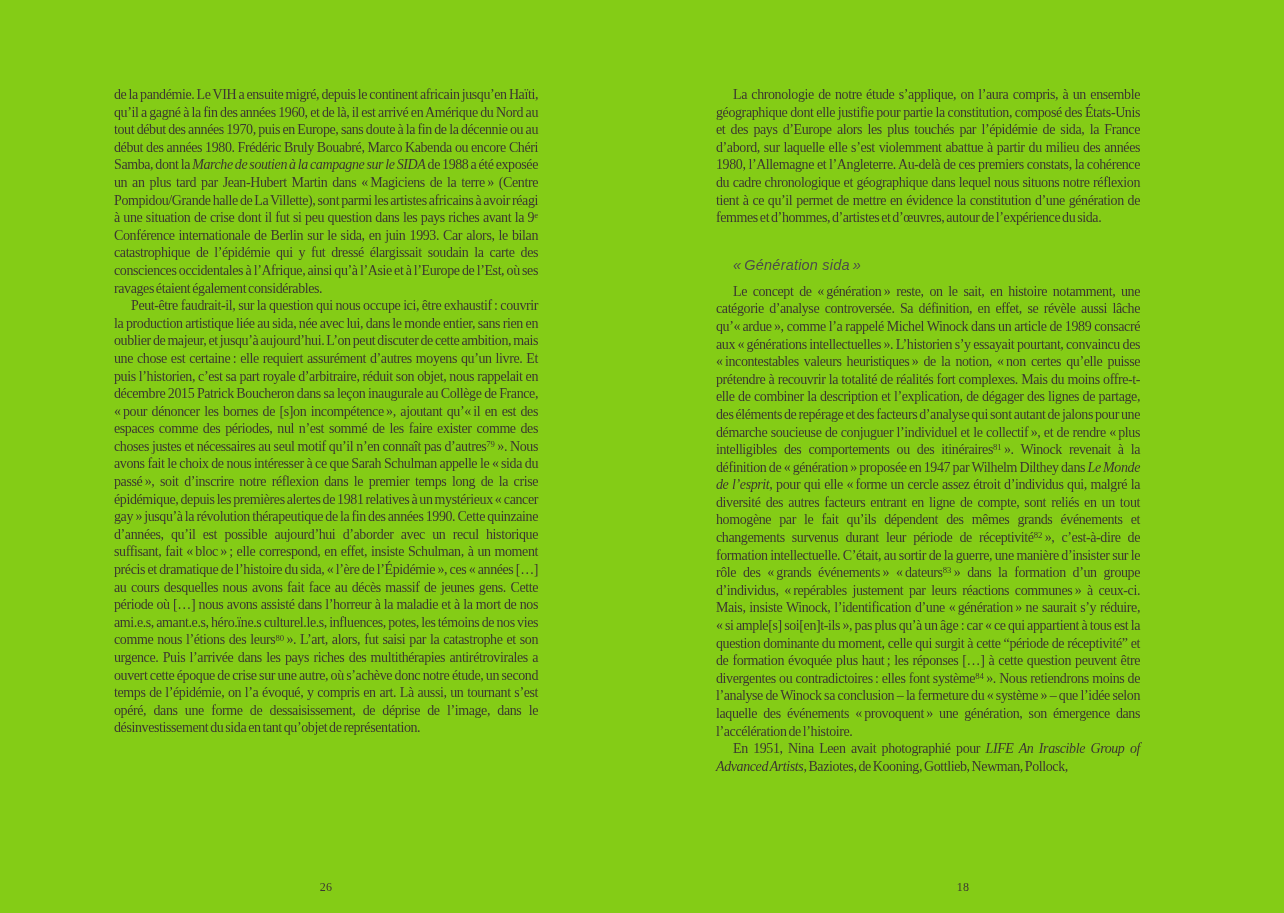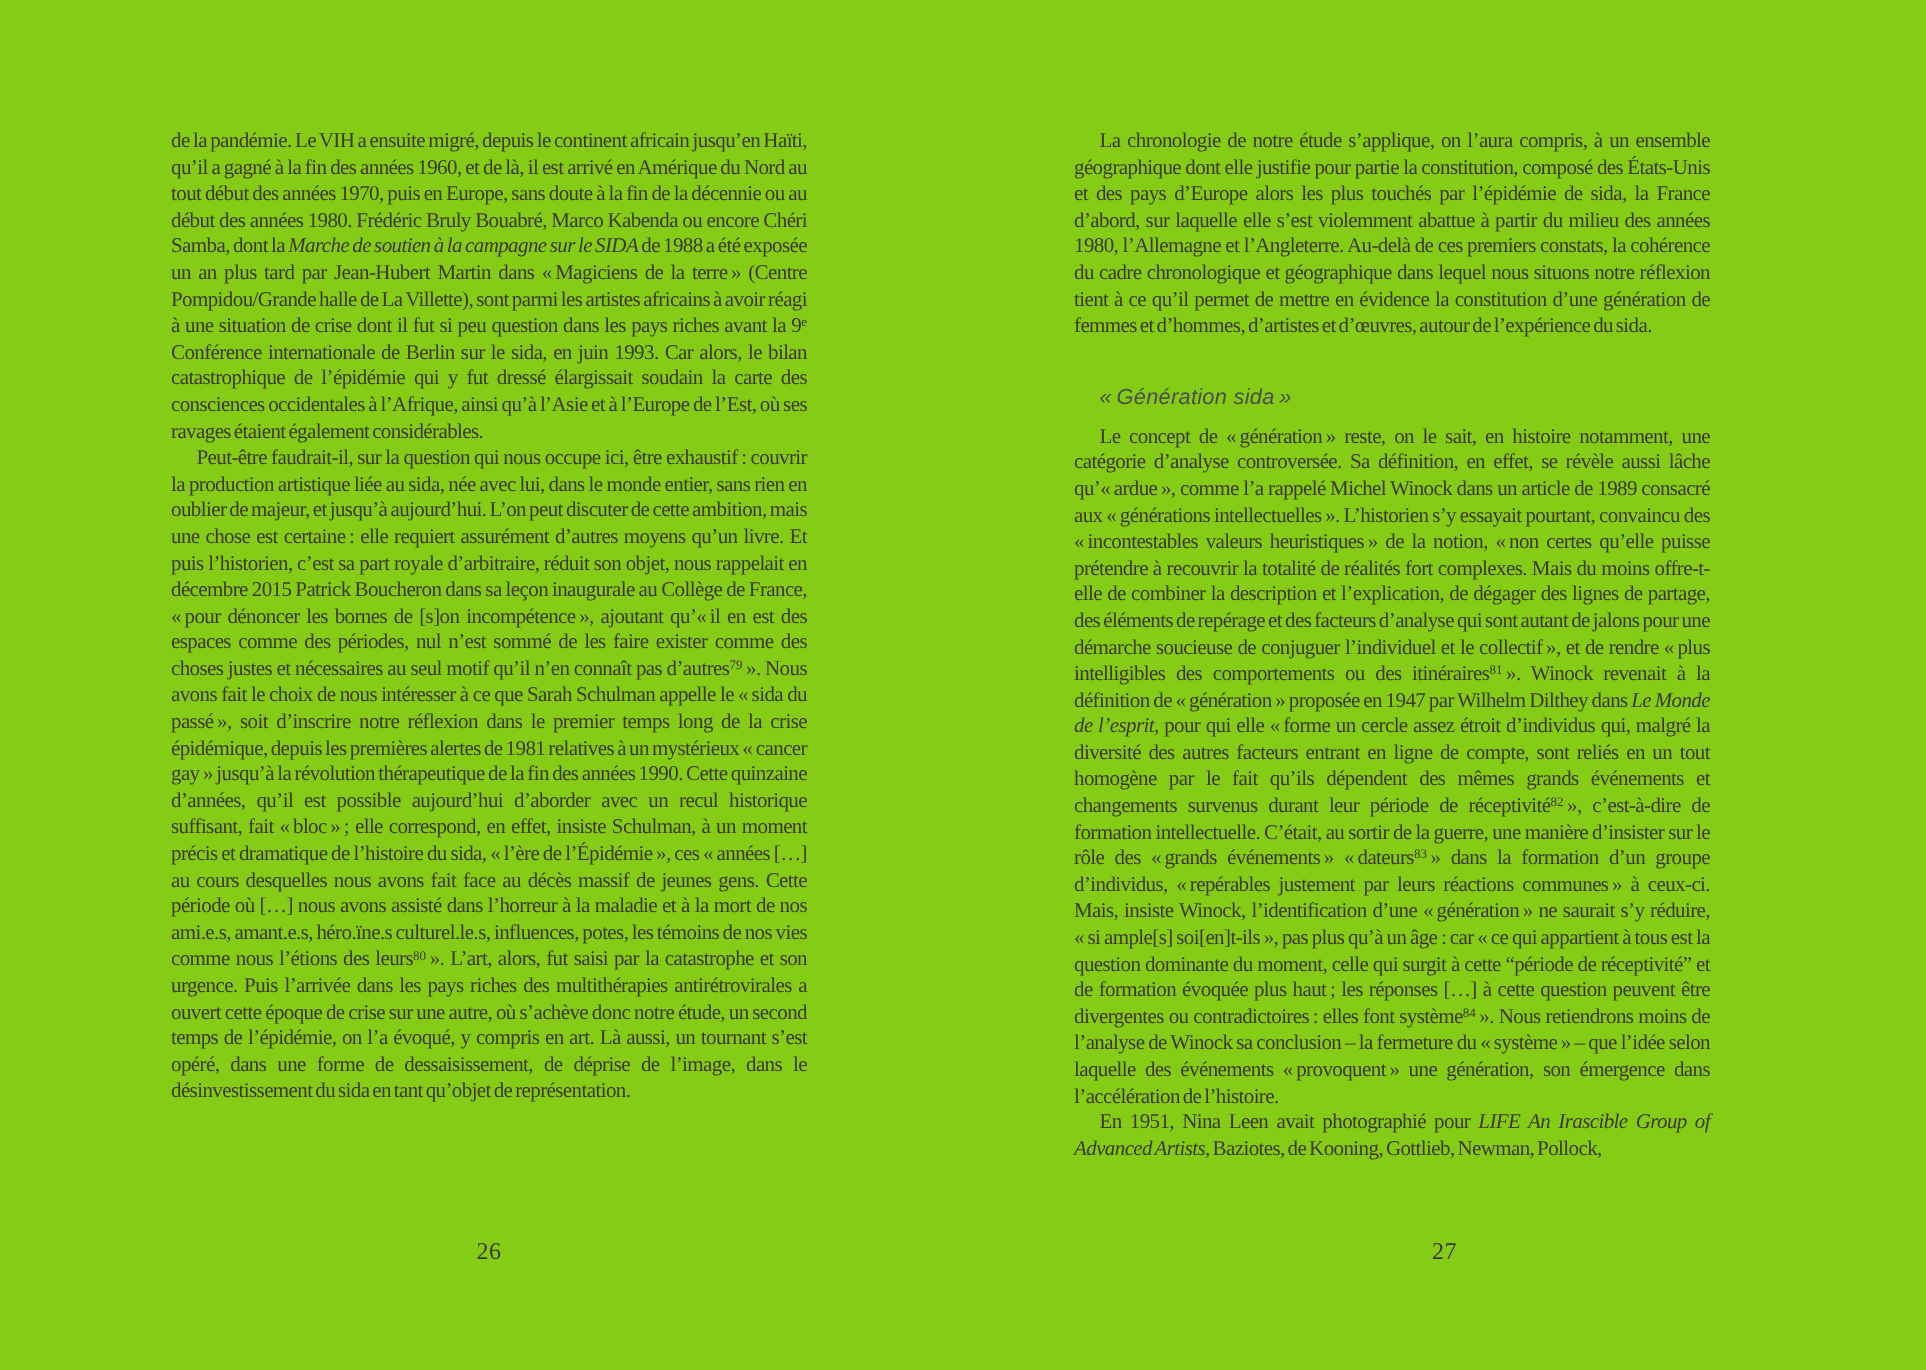--- a/index.html
+++ b/index.html
@@ -49,24 +49,24 @@
     color: #4c4c4c;
     letter-spacing: 0.2px;
     word-spacing: 0;
     margin: 29px 0 9px 0;
     padding-left: 17px;
     text-align: left;
     font-style: italic;
   }
   .page-number {
     position: absolute;
-    top: 826px;
+    top: 880px;
     width: 424px;
     text-align: center;
-    font-size: 16px;
+    font-size: 12px;
     letter-spacing: 0.3px;
     color: #3d3831;
   }
   .page-number.left  { left: 114px; }
   .page-number.right { left: 751px; }
 </style>
 </head>
 <body>
 
 <div class="spread">
@@ -78,15 +78,15 @@
 
   <div class="page-number left">26</div>
 
   <div class="page-text right">
       <p class="para indent"><span>La chronologie de notre étude s’applique, on l’aura compris, à un ensemble géographique dont elle justifie pour partie la constitution, composé des États-Unis et des pays d’Europe alors les plus touchés par l’épidémie de sida, la France d’abord, sur laquelle elle s’est violemment abattue à partir du milieu des années 1980, l’Allemagne et l’Angleterre. Au-delà de ces premiers constats, la cohérence du cadre chronologique et géographique dans lequel nous situons notre réflexion tient à ce qu’il permet de mettre en évidence la constitution d’une génération de femmes et d’hommes, d’artistes et d’œuvres, autour de l’expérience du sida.</span></p>
       <div class="section-heading">« Génération sida »</div>
       <p class="para indent"><span>Le concept de « génération » reste, on le sait, en histoire notamment, une catégorie d’analyse controversée. Sa définition, en effet, se révèle aussi lâche qu’« ardue », comme l’a rappelé Michel Winock dans un article de 1989 consacré aux « générations intellectuelles ». L’historien s’y essayait pourtant, convaincu des « incontestables valeurs heuristiques » de la notion, « non certes qu’elle puisse prétendre à recouvrir la totalité de réalités fort complexes. Mais du moins offre-t-elle de combiner la description et l’explication, de dégager des lignes de partage, des éléments de repérage et des facteurs d’analyse qui sont autant de jalons pour une démarche soucieuse de conjuguer l’individuel et le collectif », et de rendre « plus intelligibles des comportements ou des itinéraires</span><sup>81</sup><span> ». Winock revenait à la définition de « génération » proposée en 1947 par Wilhelm Dilthey dans </span><i>Le Monde de l’esprit</i><span>, pour qui elle « forme un cercle assez étroit d’individus qui, malgré la diversité des autres facteurs entrant en ligne de compte, sont reliés en un tout homogène par le fait qu’ils dépendent des mêmes grands événements et changements survenus durant leur période de réceptivité</span><sup>82</sup><span> », c’est-à-dire de formation intellectuelle. C’était, au sortir de la guerre, une manière d’insister sur le rôle des « grands événements » « dateurs</span><sup>83</sup><span> » dans la formation d’un groupe d’individus, « repérables justement par leurs réactions communes » à ceux-ci. Mais, insiste Winock, l’identification d’une « génération » ne saurait s’y réduire, « si ample[s] soi[en]t-ils », pas plus qu’à un âge : car « ce qui appartient à tous est la question dominante du moment, celle qui surgit à cette “période de réceptivité” et de formation évoquée plus haut ; les réponses […] à cette question peuvent être divergentes ou contradictoires : elles font système</span><sup>84</sup><span> ». Nous retiendrons moins de l’analyse de Winock sa conclusion – la fermeture du « système » – que l’idée selon laquelle des événements « provoquent » une génération, son émergence dans l’accélération de l’histoire.</span></p>
       <p class="para indent"><span>En 1951, Nina Leen avait photographié pour </span><i>LIFE An Irascible Group of Advanced Artists</i><span>, Baziotes, de Kooning, Gottlieb, Newman, Pollock,</span></p>
     </div>
 
-  <div class="page-number right">27</div>
+  <div class="page-number right">18</div>
 
 </div>
 
 </body></html>

